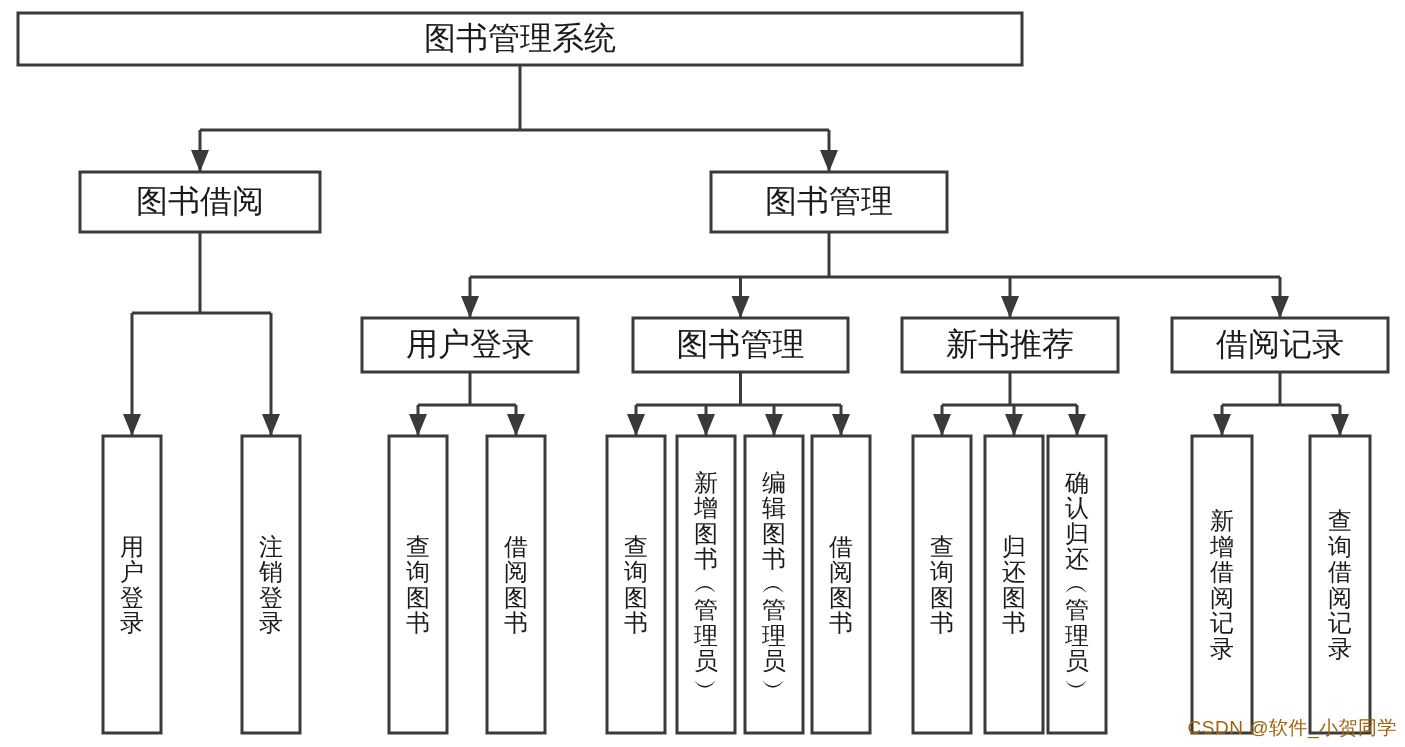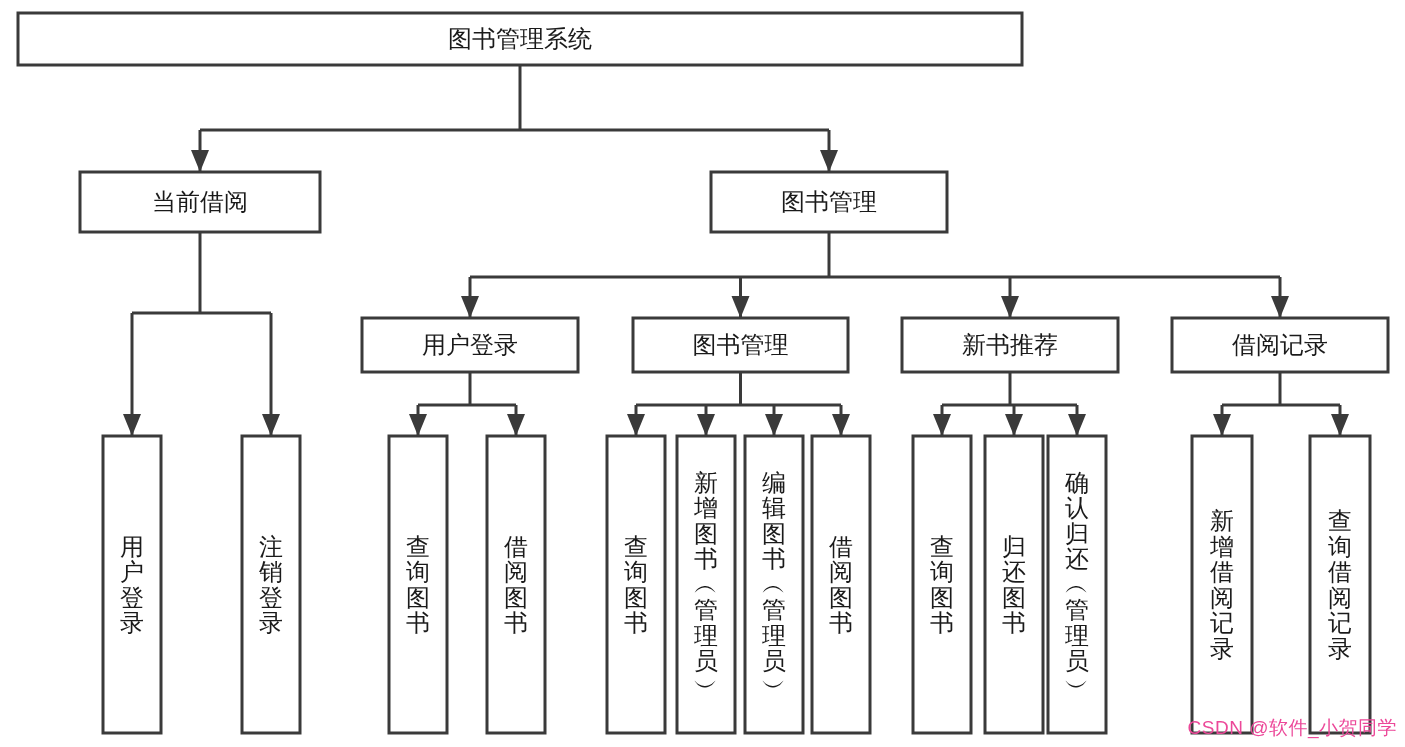--- a/index.html
+++ b/index.html
@@ -38,21 +38,21 @@
   .arrow-head {
     fill: #3a3a3a;
     stroke: none;
   }
   .watermark {
     position: absolute;
     right: 8px;
     bottom: 6px;
     font-family: "Liberation Sans", "DejaVu Sans", sans-serif;
     font-size: 19px;
-    color: #ec4899;
+    color: #a16207;
     white-space: nowrap;
     letter-spacing: 0.5px;
     pointer-events: none;
   }
   .vlabel-wrap {
     position: absolute;
     display: flex;
     flex-direction: column;
     align-items: center;
     justify-content: flex-start;
@@ -66,21 +66,21 @@
   .vlabel-wrap span {
     display: block;
     text-align: center;
   }
   .hlabel-wrap {
     position: absolute;
     display: flex;
     align-items: center;
     justify-content: center;
     font-family: "Liberation Sans", "DejaVu Sans", sans-serif;
-    font-size: 24px;
+    font-size: 32px;
     color: #1a1a1a;
     box-sizing: border-box;
     pointer-events: none;
   }
 </style>
 </head>
 <body>
 
 <div id="diagram-root">
   <svg id="chart-svg" viewBox="0 0 1405 747">
@@ -159,21 +159,21 @@
         <rect x="1048" y="436" width="58" height="297" class="node-box"></rect>
         <rect x="1192" y="436" width="60" height="297" class="node-box"></rect>
         <rect x="1310" y="436" width="60" height="297" class="node-box"></rect>
       </g>
   </svg>
   <div id="labels">
       <div class="hlabel-wrap" style="left: 18px; top: 13px; width: 1004px; height: 52px;">
         <span>图书管理系统</span>
       </div>
       <div class="hlabel-wrap" style="left: 80px; top: 172px; width: 240px; height: 60px;">
-        <span>当前借阅</span>
+        <span>图书借阅</span>
       </div>
       <div class="hlabel-wrap" style="left: 711px; top: 172px; width: 236px; height: 60px;">
         <span>图书管理</span>
       </div>
       <div class="hlabel-wrap" style="left: 362px; top: 318px; width: 216px; height: 54px;">
         <span>用户登录</span>
       </div>
       <div class="hlabel-wrap" style="left: 633px; top: 318px; width: 215px; height: 54px;">
         <span>图书管理</span>
       </div>

